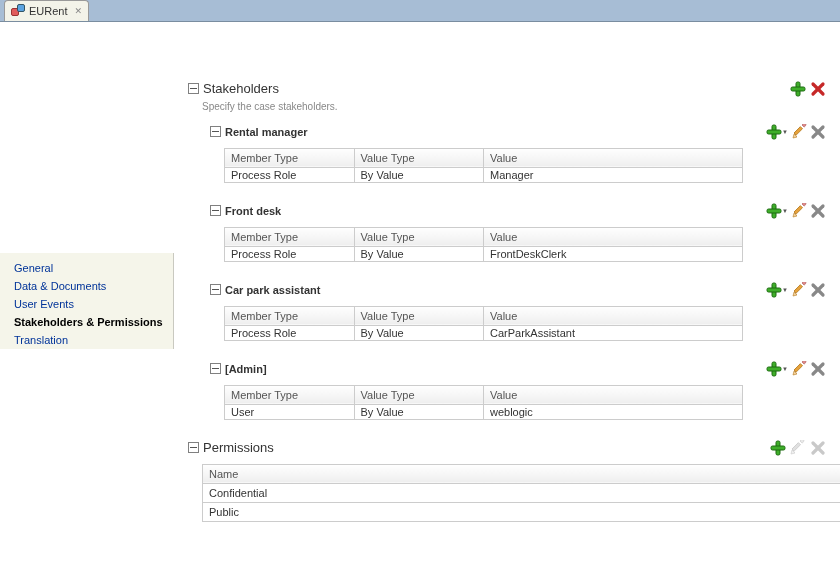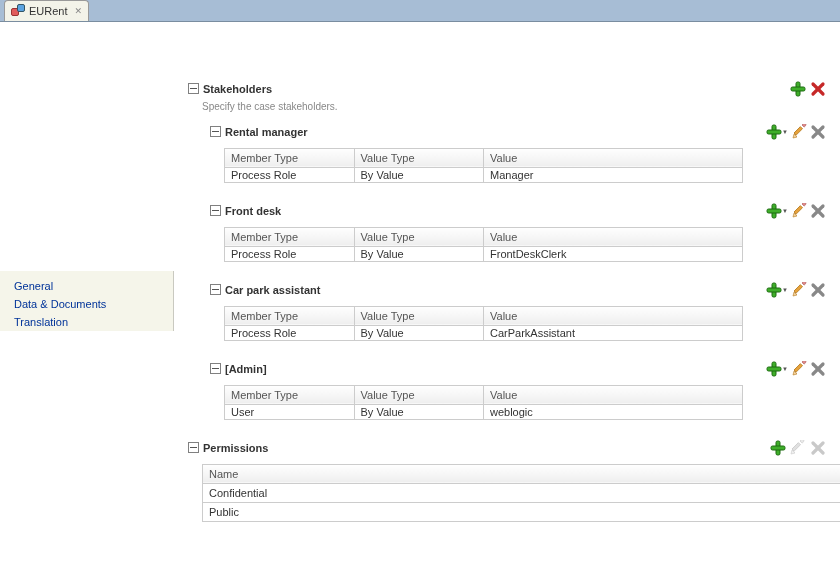--- a/index.html
+++ b/index.html
@@ -103,22 +103,22 @@
     display: flex;
     align-items: center;
     justify-content: space-between;
   }
   .section-header .left {
     display: flex;
     align-items: center;
     gap: 4px;
   }
   .section-header .title {
-    font-weight: bold;
-    font-size: 11px;
+    font-weight: normal;
+    font-size: 13px;
   }
   .section-header .actions {
     display: flex;
     align-items: center;
     gap: 4px;
   }
 
   .toggle {
     width: 9px;
     height: 9px;
@@ -269,20 +269,22 @@
 <div class="tab">
   <span class="puzzle"></span>
   <span>EURent</span>
   <span class="close">✕</span>
 </div>
 
 <div class="body">
   <div class="sidebar">
     <div class="item">General</div>
     <div class="item">Data &amp; Documents</div>
+    <div class="item">User Events</div>
+    <div class="item selected">Stakeholders &amp; Permissions</div>
     <div class="item">Translation</div>
   </div>
 
   <div class="content">
 
     <div class="section-header">
       <div class="left">
         <span class="toggle"></span>
         <span class="title">Stakeholders</span>
       </div>

